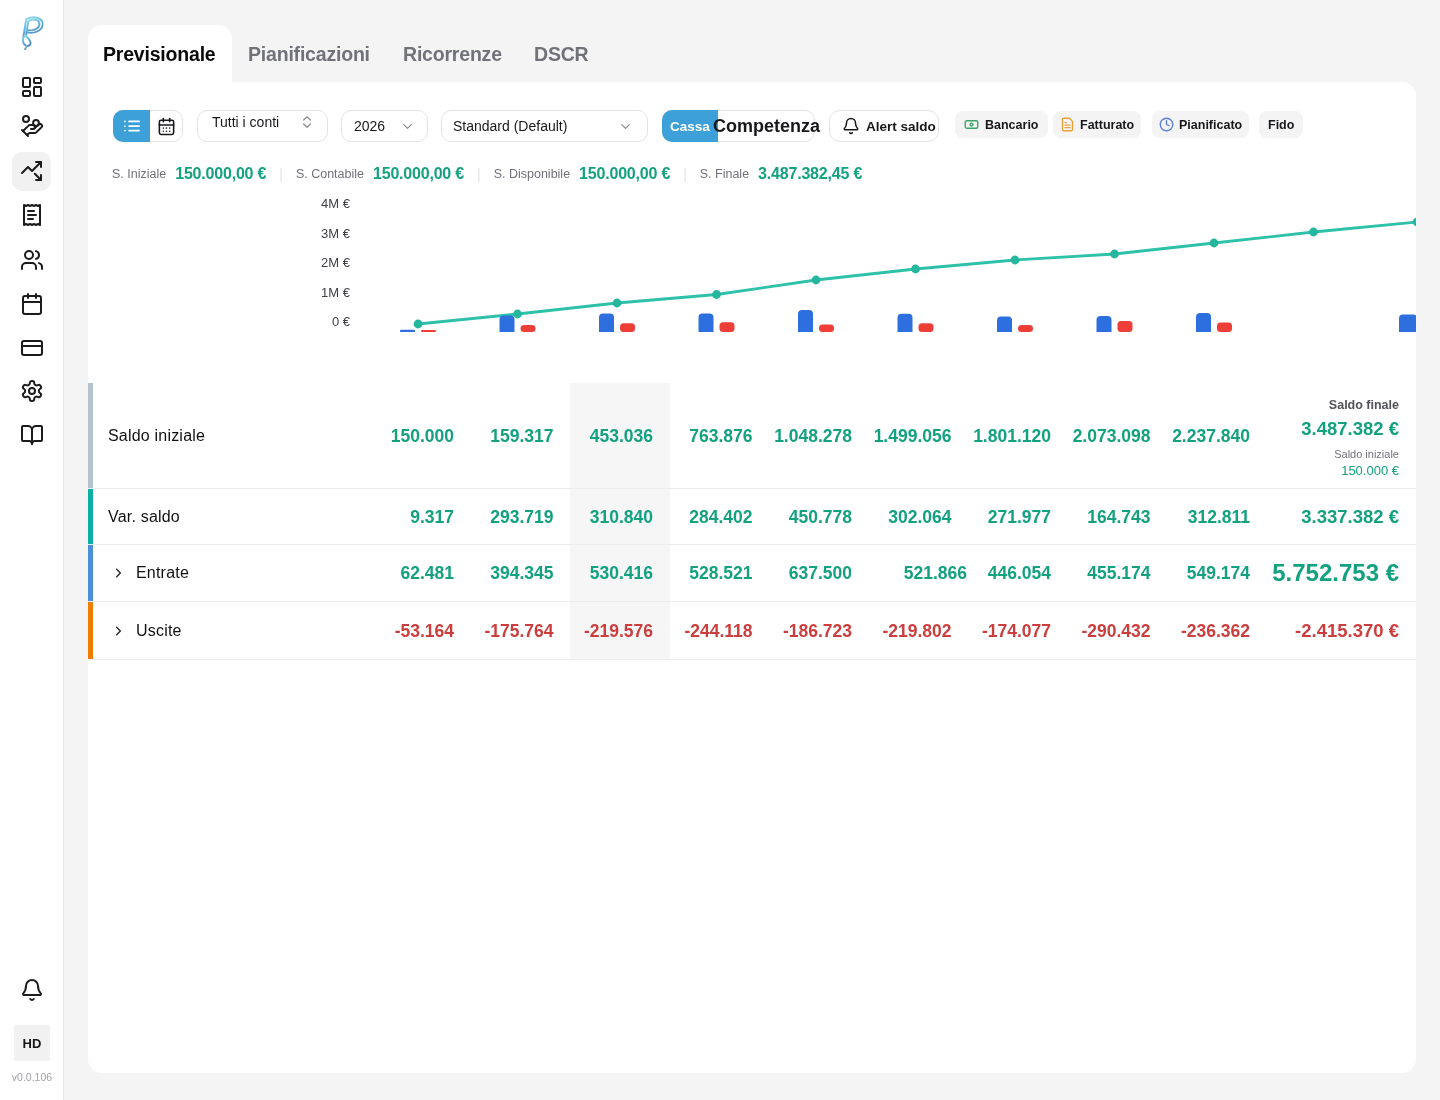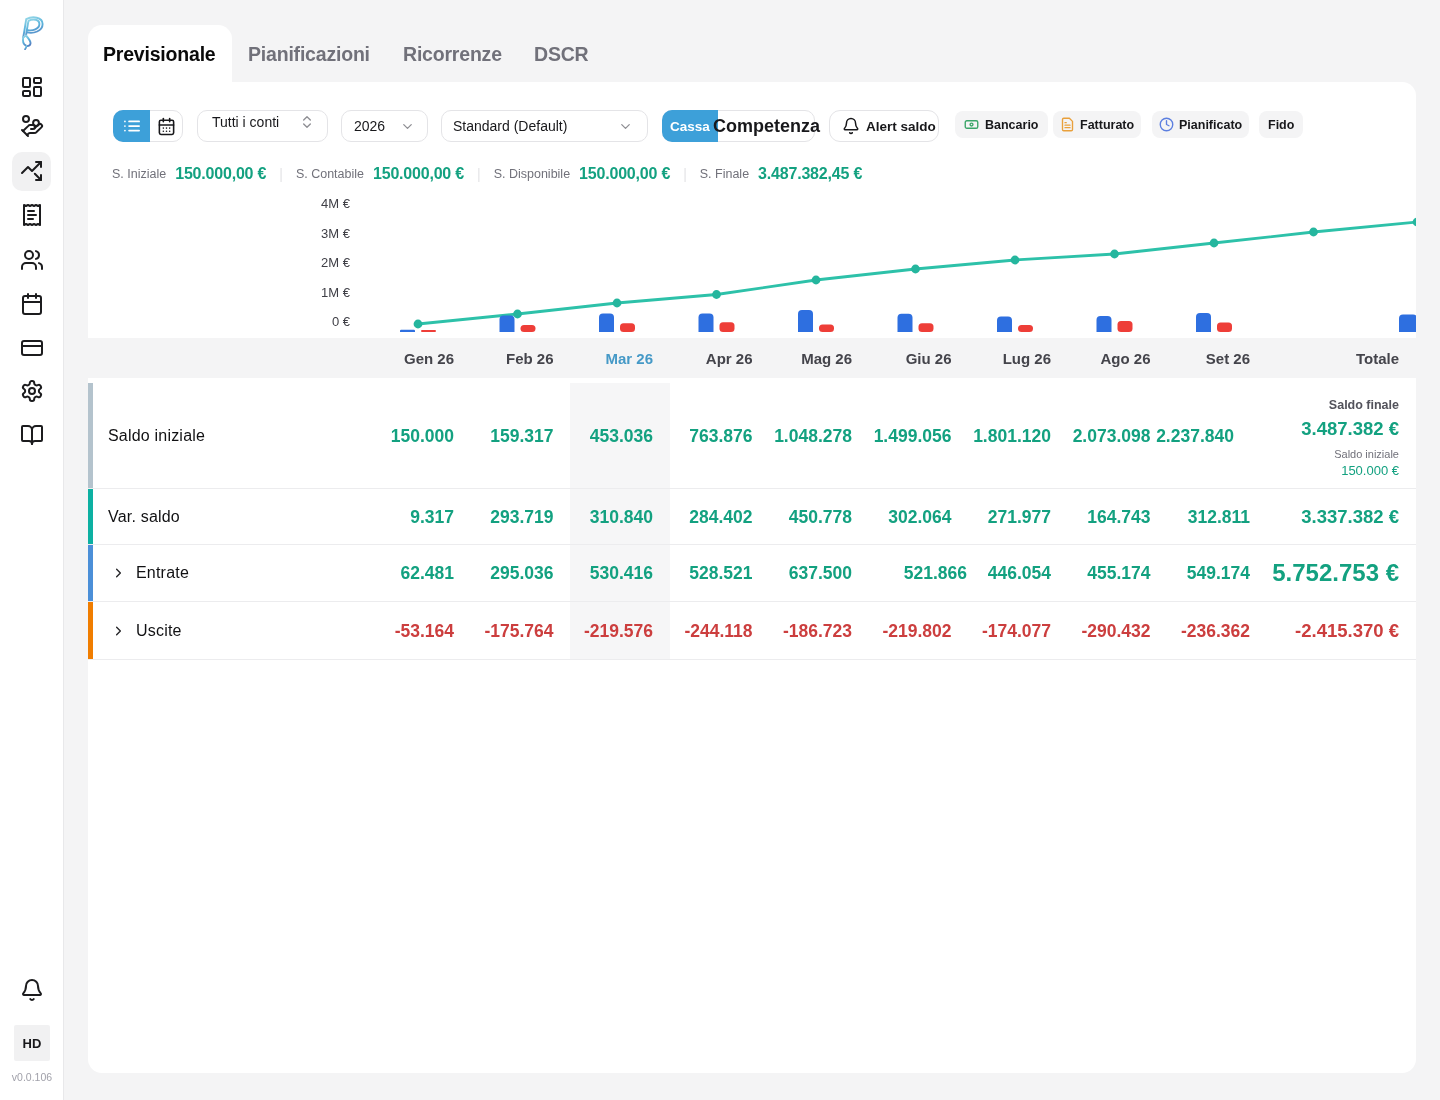--- a/index.html
+++ b/index.html
@@ -73,46 +73,34 @@
 <circle cx="1026.5" cy="64.0" r="4.4" fill="#25b69e"></circle>
 <circle cx="1126.0" cy="53.0" r="4.4" fill="#25b69e"></circle>
 <circle cx="1225.5" cy="42.0" r="4.4" fill="#25b69e"></circle>
 <circle cx="1329.0" cy="32.0" r="4.4" fill="#25b69e"></circle>
 <text x="262" y="17.5" text-anchor="end" font-size="13" fill="#3f3f46" font-family="Liberation Sans, sans-serif">4M €</text>
 <text x="262" y="47.5" text-anchor="end" font-size="13" fill="#3f3f46" font-family="Liberation Sans, sans-serif">3M €</text>
 <text x="262" y="77.0" text-anchor="end" font-size="13" fill="#3f3f46" font-family="Liberation Sans, sans-serif">2M €</text>
 <text x="262" y="106.5" text-anchor="end" font-size="13" fill="#3f3f46" font-family="Liberation Sans, sans-serif">1M €</text>
 <text x="262" y="136.0" text-anchor="end" font-size="13" fill="#3f3f46" font-family="Liberation Sans, sans-serif">0 €</text>
   </svg>
-  <div id="strip">
-  <div class="mlab" style="right:962px;color:#44444b">Gen 26</div>
-<div class="mlab" style="right:862.5px;color:#44444b">Feb 26</div>
-<div class="mlab" style="right:763px;color:#4599c7">Mar 26</div>
-<div class="mlab" style="right:663.5px;color:#44444b">Apr 26</div>
-<div class="mlab" style="right:564px;color:#44444b">Mag 26</div>
-<div class="mlab" style="right:464.5px;color:#44444b">Giu 26</div>
-<div class="mlab" style="right:365px;color:#44444b">Lug 26</div>
-<div class="mlab" style="right:265.5px;color:#44444b">Ago 26</div>
-<div class="mlab" style="right:166px;color:#44444b">Set 26</div>
-<div class="mlab" style="right:17px;">Totale</div>
-  </div>
 
 <div class="abs" style="left:482px;top:301px;width:99.5px;height:276px;background:#f6f6f7;"></div>
 <div class="row" style="top:301px;height:106px;">
   <div class="stripe" style="background:#b4c3cd;"></div>
   <div class="rlabel">Saldo iniziale</div>
   <div class="cell pos" style="right:962px;">150.000</div>
 <div class="cell pos" style="right:862.5px;">159.317</div>
 <div class="cell pos" style="right:763px;">453.036</div>
 <div class="cell pos" style="right:663.5px;">763.876</div>
 <div class="cell pos" style="right:564px;">1.048.278</div>
 <div class="cell pos" style="right:464.5px;">1.499.056</div>
 <div class="cell pos" style="right:365px;">1.801.120</div>
 <div class="cell pos" style="right:265.5px;">2.073.098</div>
-<div class="cell pos" style="right:182px;margin-left:12px;">2.237.840</div>
+<div class="cell pos" style="right:166px;margin-left:12px;">2.237.840</div>
   <div class="abs" style="right:17px;top:15px;text-align:right;">
     <div style="font-size:12.5px;font-weight:700;color:#52525b;">Saldo finale</div>
     <div style="font-size:18.5px;font-weight:700;color:#13a180;margin-top:6px;">3.487.382 €</div>
     <div style="font-size:11px;color:#71717a;margin-top:8px;">Saldo iniziale</div>
     <div style="font-size:13px;color:#13a180;margin-top:3px;">150.000 €</div>
   </div>
 </div>
 <div class="row" style="top:407px;height:56px;">
   <div class="stripe" style="background:#0cb0a2;"></div>
   <div class="rlabel">Var. saldo</div>
@@ -127,21 +115,21 @@
 <div class="cell pos" style="right:166px;">312.811</div>
   <div class="cell pos" style="right:17px;font-size:18.5px;font-weight:700;">3.337.382 €</div>
 </div>
 <div class="row" style="top:463px;height:57px;">
   <div class="stripe" style="background:#4b8fd8;"></div>
   <div class="rlabel" style="left:48px;">Entrate</div>
   <div class="abs" style="left:23px;top:50%;transform:translateY(-50%);height:15px;"><svg width="15" height="15" viewBox="0 0 24 24" fill="none" stroke="#27272a" stroke-width="2.2" stroke-linecap="round" stroke-linejoin="round">
           <path d="m9 18 6-6-6-6"></path>
         </svg></div>
   <div class="cell pos" style="right:962px;">62.481</div>
-<div class="cell pos" style="right:862.5px;">295.036</div>
+<div class="cell pos" style="right:862.5px;">394.345</div>
 <div class="cell pos" style="right:763px;">530.416</div>
 <div class="cell pos" style="right:663.5px;">528.521</div>
 <div class="cell pos" style="right:564px;">637.500</div>
 <div class="cell pos" style="right:449px;margin-left:20px;">521.866</div>
 <div class="cell pos" style="right:365px;">446.054</div>
 <div class="cell pos" style="right:265.5px;">455.174</div>
 <div class="cell pos" style="right:166px;">549.174</div>
   <div class="cell pos" style="right:17px;font-size:24px;font-weight:700;">5.752.753 €</div>
 </div>
 <div class="row" style="top:520px;height:58px;">

